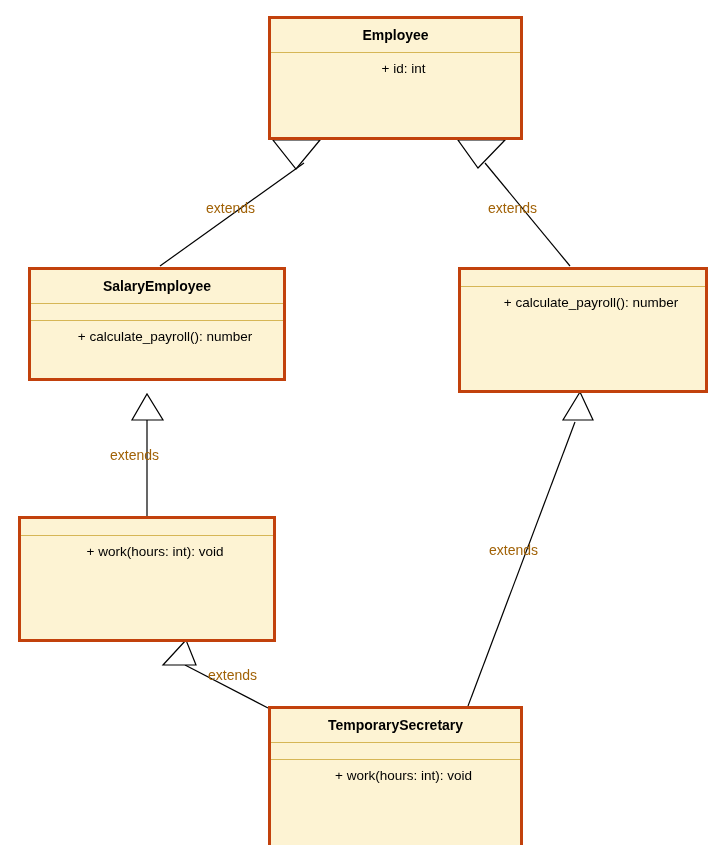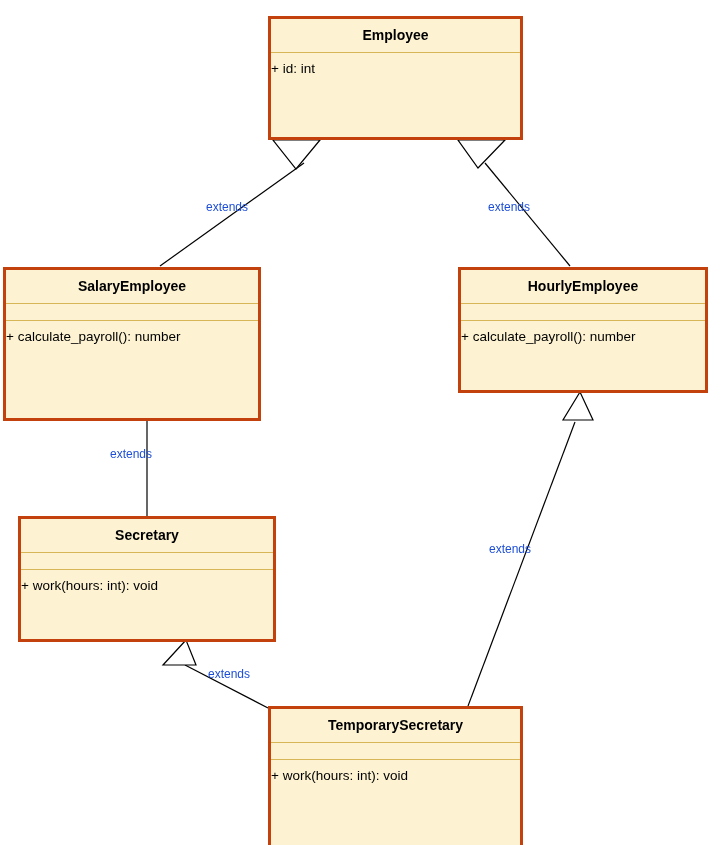--- a/index.html
+++ b/index.html
@@ -32,32 +32,33 @@
     color: #000000;
     padding: 8px 6px 8px 6px;
     border-bottom: 1px solid #d6b656;
     line-height: 1.2;
   }
   .uml-spacer {
     height: 16px;
     border-bottom: 1px solid #d6b656;
   }
   .uml-attrs {
-    padding: 6px 8px 6px 0;
+    padding: 6px 8px 6px 24px;
     font-size: 13.5px;
     color: #000000;
     line-height: 1.45;
+    text-align: center;
   }
   .uml-attrs div {
     white-space: nowrap;
   }
   .edge-label {
     position: absolute;
-    font-size: 12px;
-    color: #1d4ed8;
+    font-size: 14px;
+    color: #a16207;
     background: transparent;
     white-space: nowrap;
   }
   svg.edges {
     position: absolute;
     left: 0;
     top: 0;
     width: 726px;
     height: 845px;
     pointer-events: none;
@@ -95,38 +96,36 @@
     <polygon class="arrowhead" points="563,420 593,420 580,392"></polygon>
   </svg>
 
   <div class="uml-class" style="left:268px; top:16px; width:255px; height:124px;">
     <div class="uml-title">Employee</div>
     <div class="uml-attrs">
       <div>+ id: int</div>
     </div>
   </div>
 
-  <div class="uml-class" style="left:3px; top:267px; width:258px; height:154px;">
+  <div class="uml-class" style="left:28px; top:267px; width:258px; height:114px;">
     <div class="uml-title">SalaryEmployee</div>
     <div class="uml-spacer"></div>
     <div class="uml-attrs">
       <div>+ calculate_payroll(): number</div>
     </div>
   </div>
 
   <div class="uml-class" style="left:458px; top:267px; width:250px; height:126px;">
-    <div class="uml-title">HourlyEmployee</div>
     <div class="uml-spacer"></div>
     <div class="uml-attrs">
       <div>+ calculate_payroll(): number</div>
     </div>
   </div>
 
   <div class="uml-class" style="left:18px; top:516px; width:258px; height:126px;">
-    <div class="uml-title">Secretary</div>
     <div class="uml-spacer"></div>
     <div class="uml-attrs">
       <div>+ work(hours: int): void</div>
     </div>
   </div>
 
   <div class="uml-class" style="left:268px; top:706px; width:255px; height:144px;">
     <div class="uml-title">TemporarySecretary</div>
     <div class="uml-spacer"></div>
     <div class="uml-attrs">

